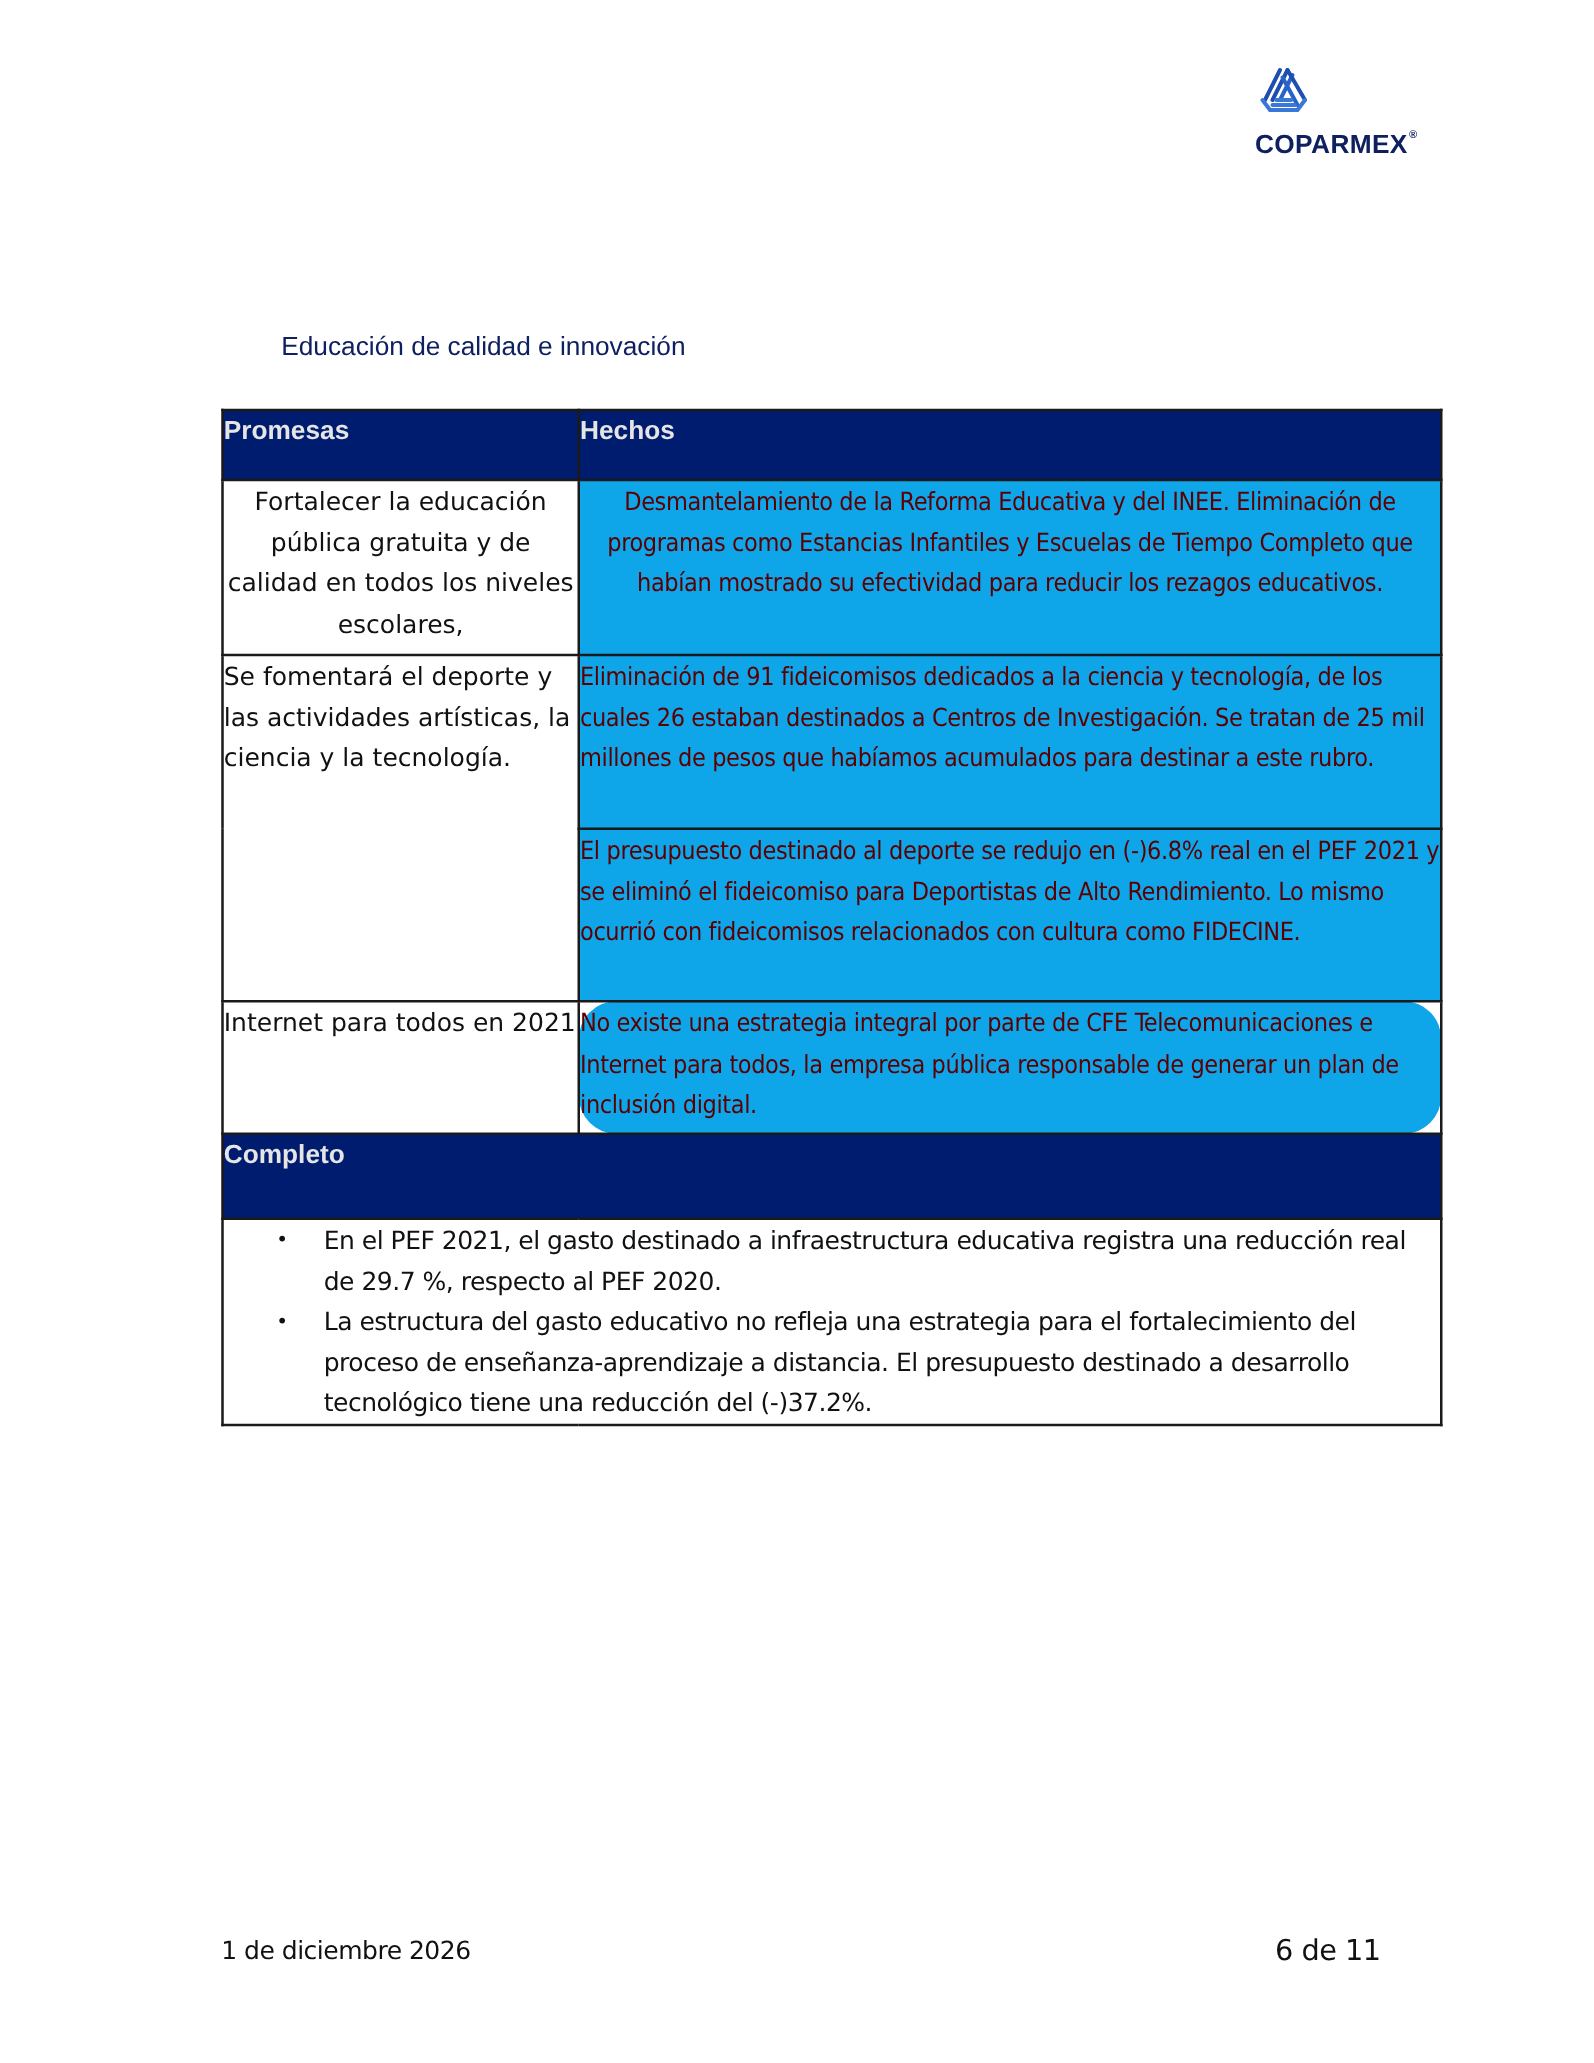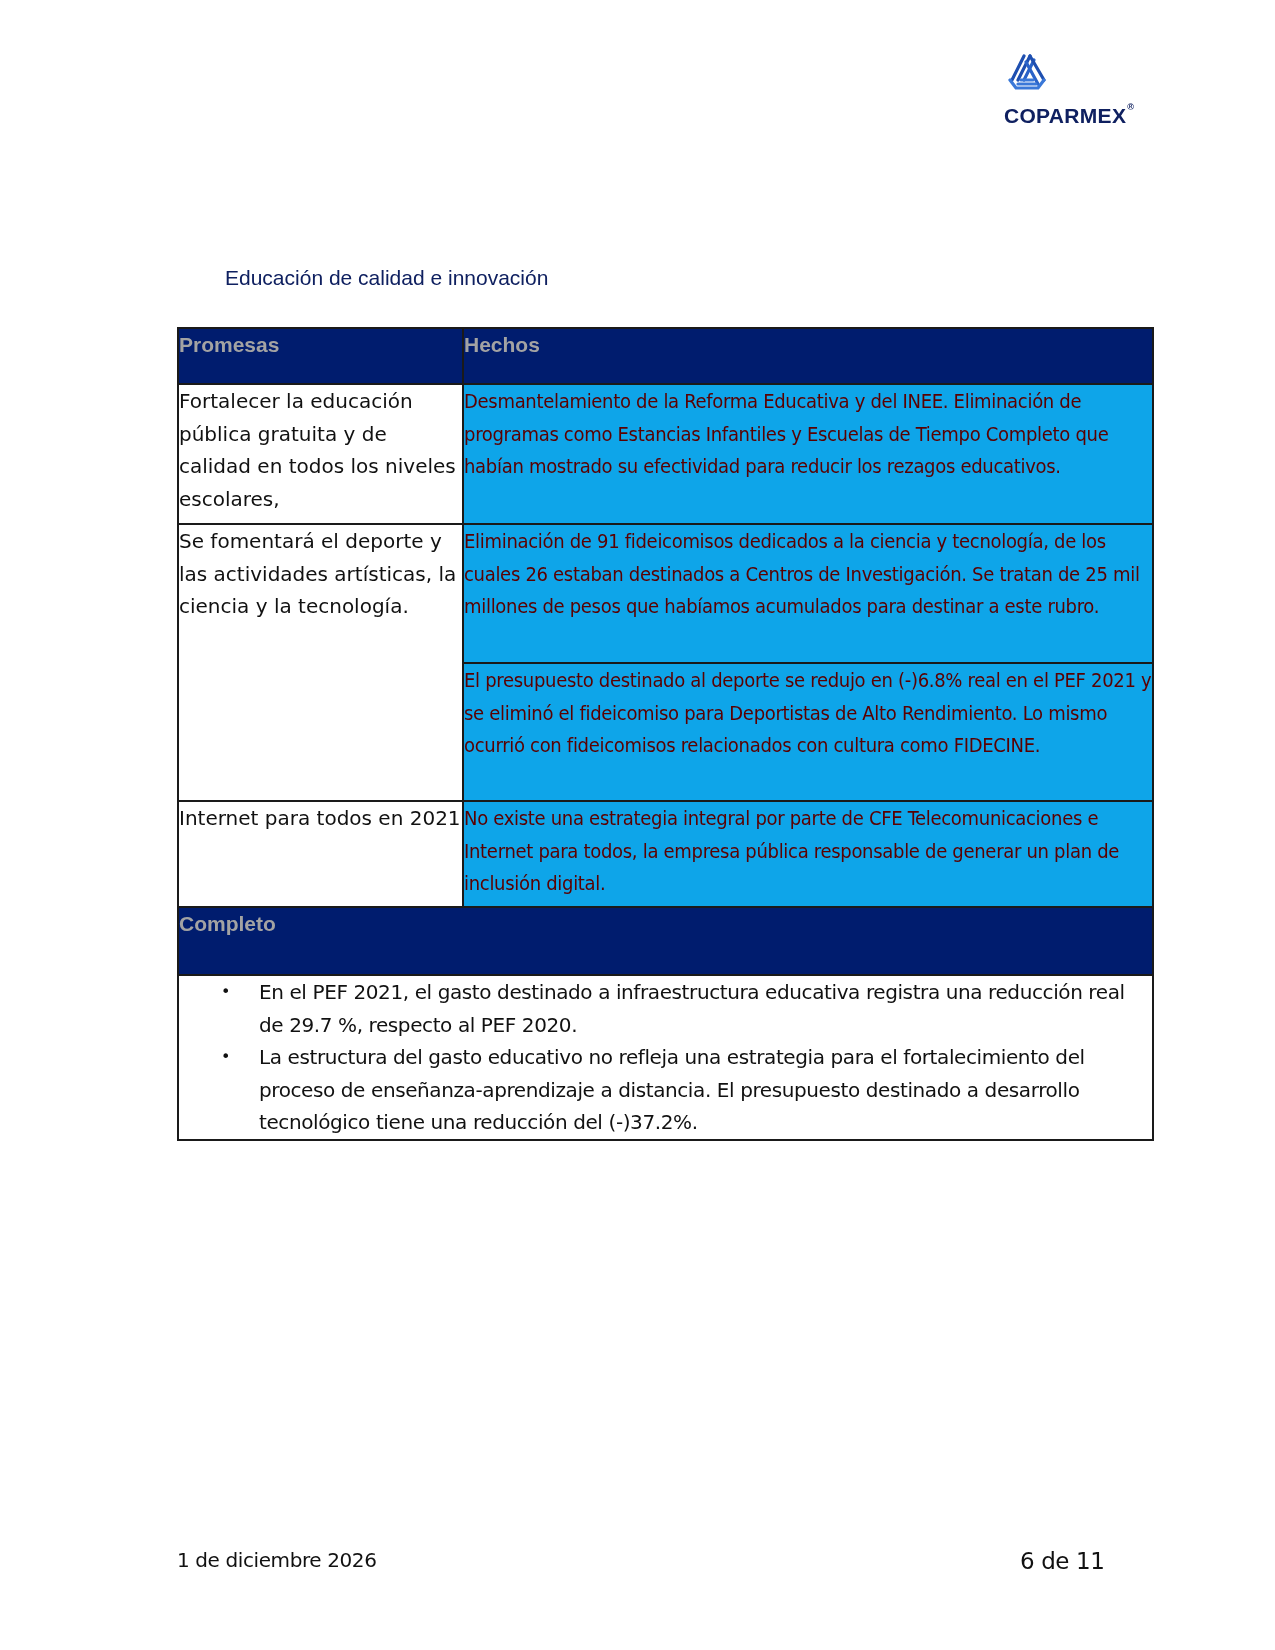--- a/index.html
+++ b/index.html
@@ -7,29 +7,29 @@
          font-family:"DejaVu Sans", sans-serif; color:#111; }
   .logo { position:absolute; left:1004px; top:50px; display:flex; align-items:flex-start; gap:12px;flex-direction:column; }
   .logo-mark { width:46px; height:42px; }
   .logo-text { font-family:"Liberation Sans", sans-serif; font-weight:bold; font-size:21px; color:#0f2060; letter-spacing:0.3px; }
   .logo-reg { font-size:9px; vertical-align:top; position:relative; top:-2px; margin-left:1px; }
   .section-title { position:absolute; left:177px; top:266px; font-family:"Liberation Sans", sans-serif;
                    font-size:21px; color:#0f2060;margin-left:48px; }
   table.main { position:absolute; left:177px; top:327px; width:977px; border-collapse:collapse;
                font-family:"DejaVu Sans", sans-serif; font-size:20px; line-height:32.5px; }
   table.main td, table.main th { border:2px solid #1a1a1a; vertical-align:top; padding:0; }
-  th.hdr { background:#001c6e; color:#a3a3a3; text-align:left; font-family:"Liberation Sans", sans-serif;
+  th.hdr { background:#001c6e; color:#e5e5e5; text-align:left; font-family:"Liberation Sans", sans-serif;
            font-weight:bold; font-size:21px; height:54px; vertical-align:middle; padding-left:12px; }
   td.prom { width:283px; background:#fff; color:#111; padding:8px 8px 6px 12px; }
   td.hecho { background:#0ea5e9; color:#5a0000; padding:8px 10px 6px 11px; font-family:"DejaVu Sans Condensed","DejaVu Sans", sans-serif; }
   .hecho-text { font-stretch:condensed; letter-spacing:-0.3px; }
-  tr.r1 td { height:138px; }
+  tr.r1 td { height:138px;text-align:center; }
   tr.r2a td.hecho { height:137px; }
   tr.r2b td.hecho { height:136px;margin-left:44px; }
-  tr.r3 td { height:104px; }
+  tr.r3 td { height:104px;border-radius:30px; }
   th.riesgos-hdr { height:66px; vertical-align:top; padding-top:14px; }
   td.riesgos-body { padding:14px 12px 14px 0; height:152px; background:#fff; }
   ul.riesgos { margin:0; padding-left:80px; list-style:none; }
   ul.riesgos li { position:relative; letter-spacing:-0.4px; }
   ul.riesgos li .bullet { position:absolute; left:-38px; top:0; font-size:16px; }
   .footer-left { position:absolute; left:177px; top:1548px; font-size:20px; color:#111; letter-spacing:-0.4px; }
   .footer-right { position:absolute; left:1020px; top:1548px; font-size:23px; color:#111; letter-spacing:-0.4px; }
 </style>
 </head>
 <body>

